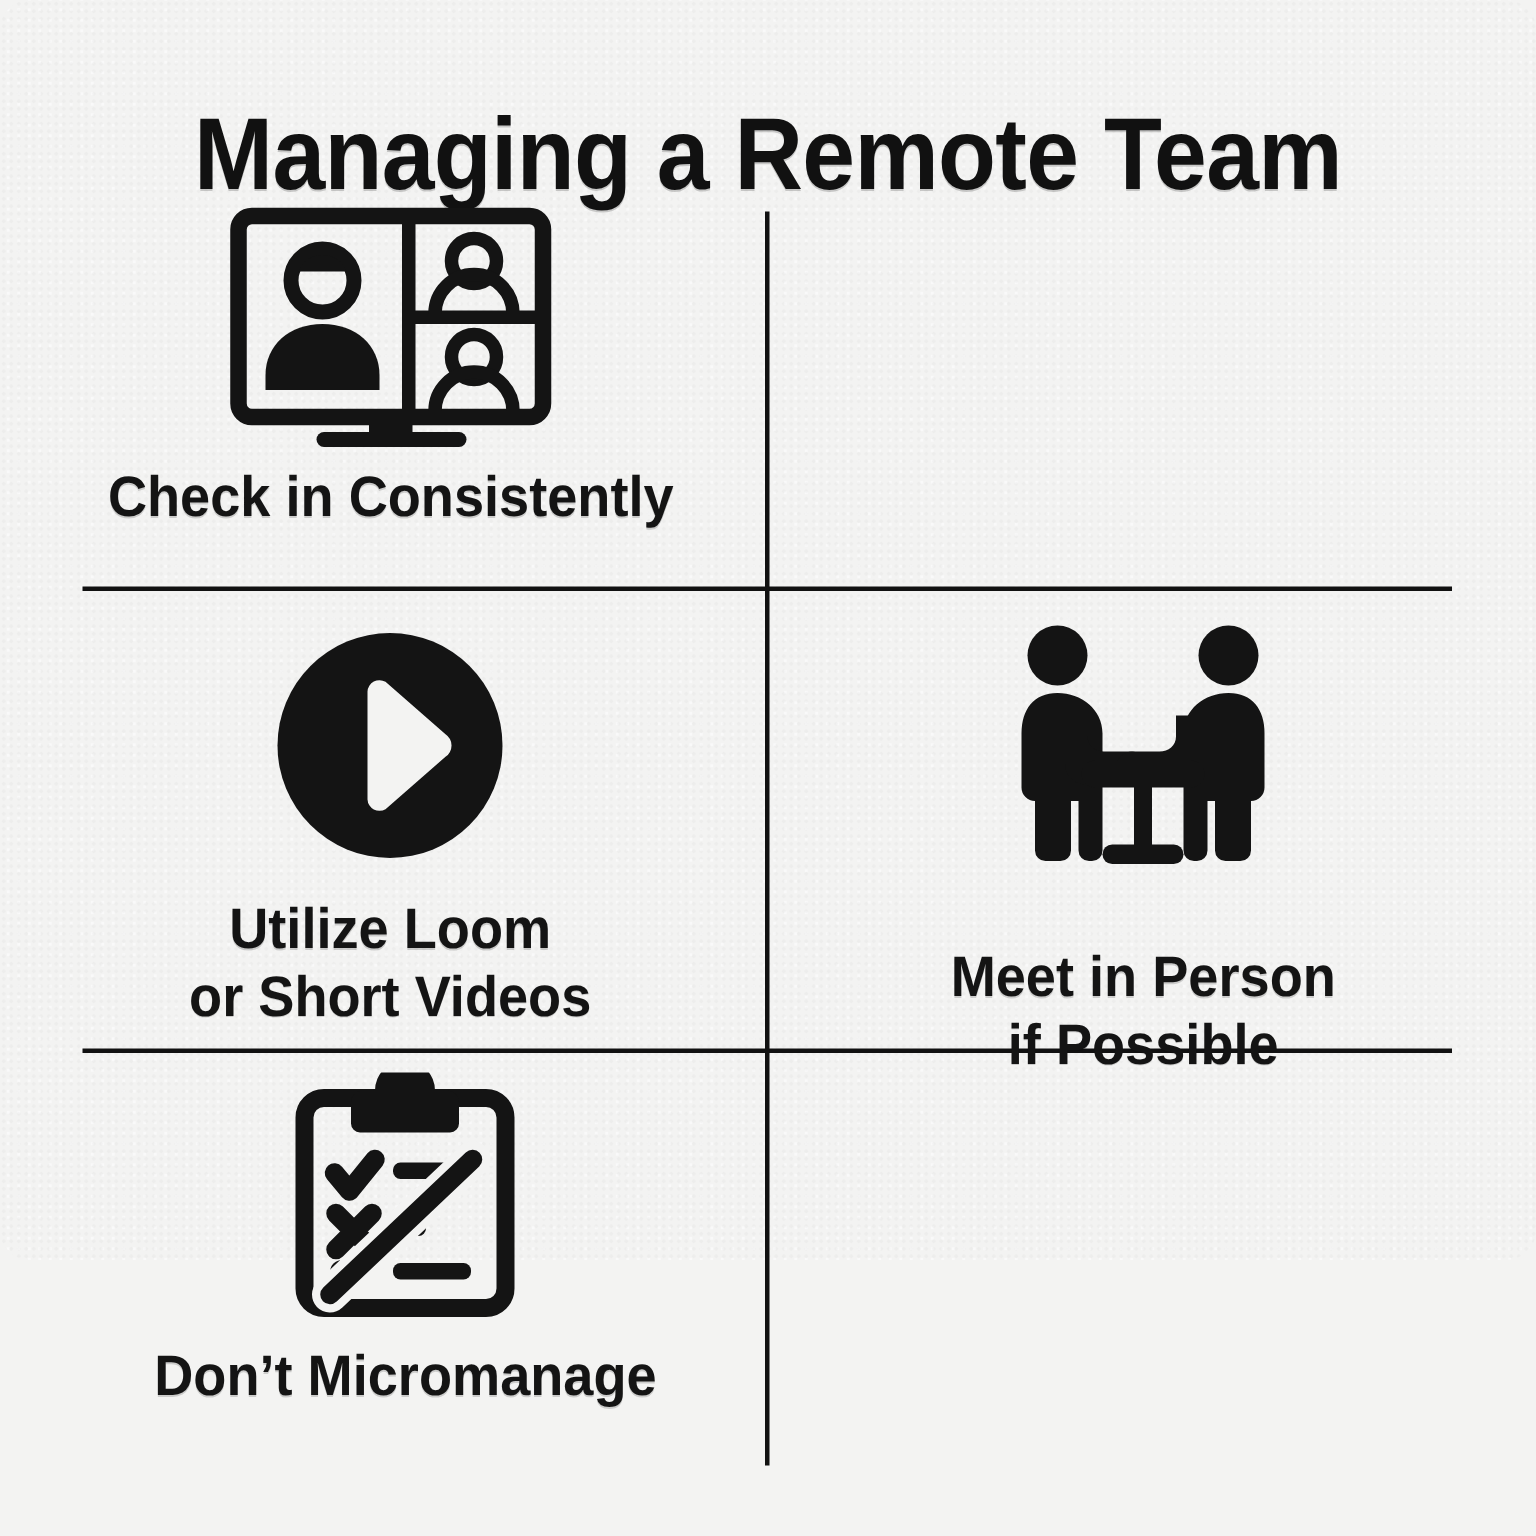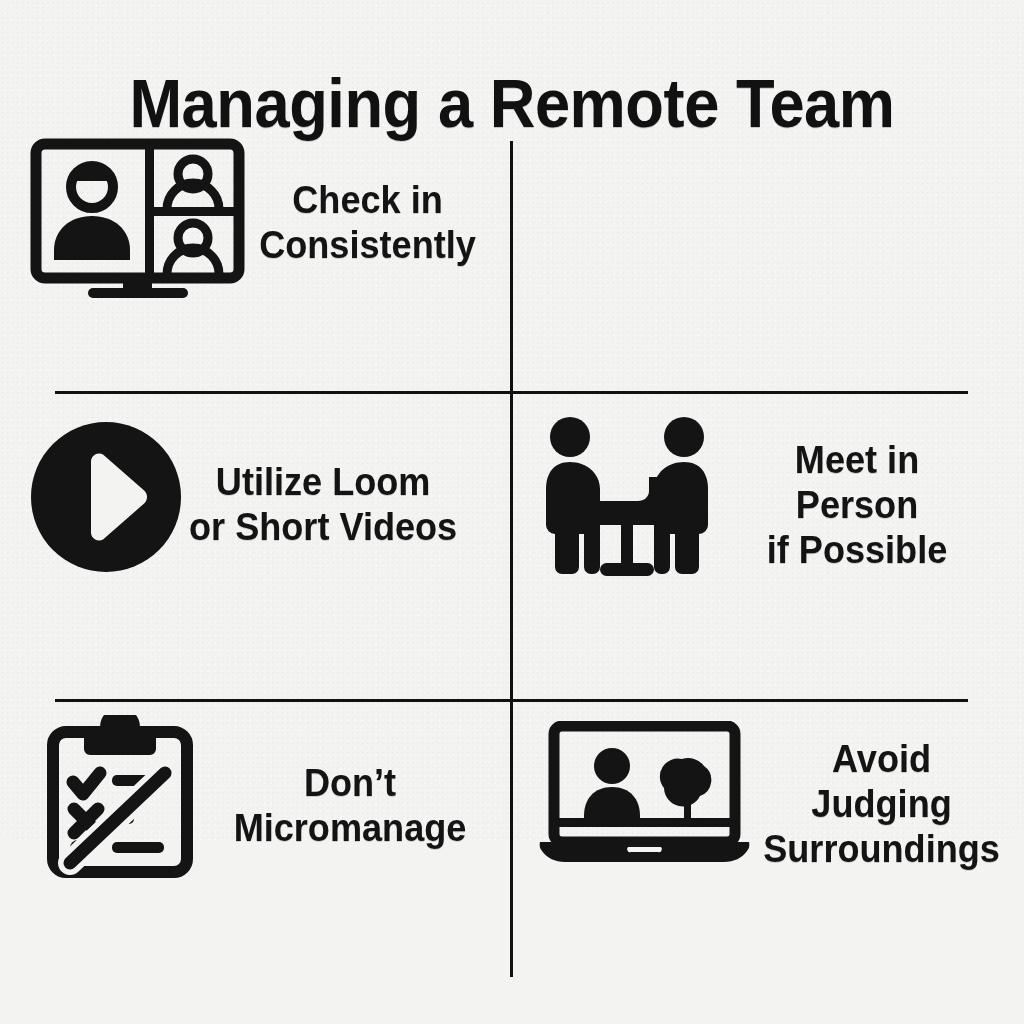--- a/index.html
+++ b/index.html
@@ -61,21 +61,21 @@
     top: 141px;
     width: 3px;
     height: 836px;
     background: #111111;
   }
 
   
   .cell {
     position: absolute;
     display: flex;
-    flex-direction: row;
+    flex-direction: column;
     align-items: center;
     justify-content: flex-start;
   }
   .cell-icon {
     display: flex;
     align-items: center;
     justify-content: center;
   }
   .cell-label {
     margin-top: 10px;
@@ -86,21 +86,21 @@
     color: #141414;
     font-family: "Liberation Sans Narrow", "Liberation Sans", sans-serif;
     transform: scaleX(0.95);
     text-shadow: 0 1px 0 rgba(0,0,0,0.16);
     white-space: pre-line;
   }
 
   #cell-0 { left: 30px;  top: 135px; width: 460px; }
   #cell-1 { left: 532px; top: 135px; width: 460px; }
   #cell-2 { left: 30px;  top: 412px; width: 460px; }
-  #cell-3 { left: 532px; top: 412px; width: 460px; }
+  #cell-3 { left: 532px; top: 412px; width: 460px; gap: 32px; }
   #cell-4 { left: 40px;  top: 715px; width: 460px; }
   #cell-5 { left: 532px; top: 715px; width: 460px; }
 
   #cell-0 .cell-icon { height: 165px; }
   #cell-1 .cell-icon { height: 165px; }
   #cell-2 .cell-icon { height: 170px; }
   #cell-3 .cell-icon { height: 170px; }
   #cell-4 .cell-icon { height: 165px; }
   #cell-5 .cell-icon { height: 155px; }
 
@@ -207,36 +207,14 @@
         <rect x="72" y="98" width="22" height="11" rx="5" class="ink"></rect>
         <rect x="72" y="127" width="52" height="11" rx="5" class="ink"></rect>
 
         <path d="M30 148 L125 58" fill="none" stroke="#f3f3f2" stroke-width="24" stroke-linecap="round"></path>
         <path d="M30 148 L125 58" fill="none" stroke="#141414" stroke-width="13" stroke-linecap="round"></path>
       </svg>
     </div>
     <div class="cell-label">Don’t Micromanage</div>
   </div>
 
-  <div class="cell" id="cell-5">
-    <div class="cell-icon">
-      <svg width="225" height="145" viewBox="0 0 225 145" aria-hidden="true">
-
-        <rect x="22" y="5" width="181" height="116" rx="8" ry="8" fill="none" stroke="#141414" stroke-width="11"></rect>
-
-        <rect x="27" y="97" width="171" height="9" class="ink"></rect>
-
-        <circle cx="80" cy="45" r="18" class="ink"></circle>
-        <path d="M80 66 C 62 66 52 78 52 95 L52 97 L108 97 L108 95 C108 78 98 66 80 66 Z" class="ink"></path>
-
-        <path d="M150 38 a20 20 0 0 1 22 7 a17 17 0 0 1 -4 30 a19 19 0 0 1 -36 -8 a18 18 0 0 1 18 -29 z" class="ink"></path>
-        <rect x="152" y="70" width="7" height="28" class="ink"></rect>
-
-        <path d="M8 121 L217 121 a10 10 0 0 1 -2 9 c-5 7 -13 11 -23 11 L33 141 c-10 0 -18 -4 -23 -11 a10 10 0 0 1 -2 -9 z" class="ink"></path>
-
-        <path d="M96 126 l33 0 a3 3 0 0 1 -3 5 l-27 0 a3 3 0 0 1 -3 -5 z" class="paper"></path>
-      </svg>
-    </div>
-    <div class="cell-label">Avoid Judging
-Surroundings</div>
-  </div>
 
 </div>
 
 </body></html>

